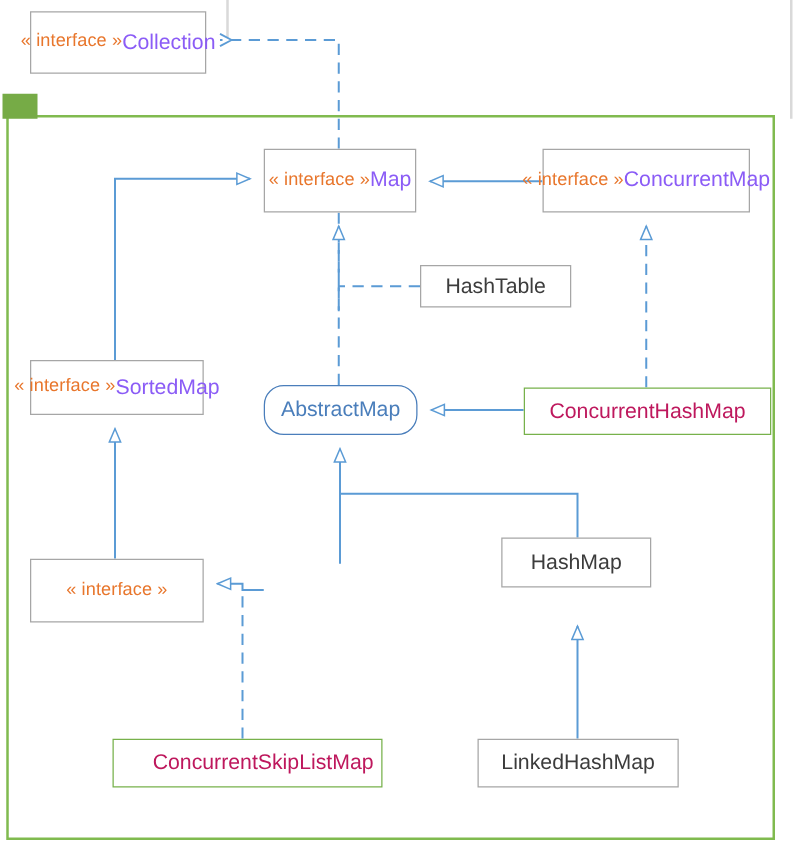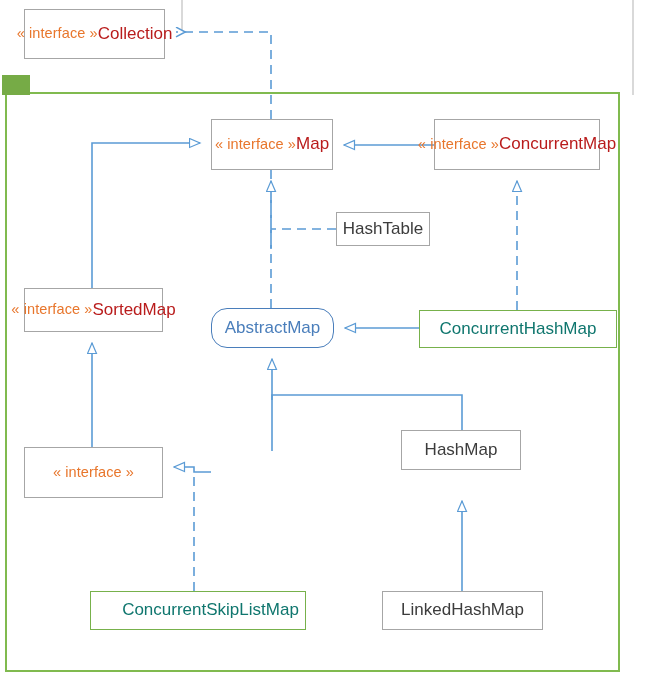--- a/index.html
+++ b/index.html
@@ -8,26 +8,26 @@
   #canvas{position:absolute;left:0;top:0;width:648px;height:677px;}
   svg.wires{position:absolute;left:0;top:0;width:648px;height:677px;pointer-events:none;}
 
   .node{position:absolute;box-sizing:border-box;display:flex;flex-direction:row;
         align-items:center;justify-content:center;background:#ffffff;
         border:1px solid #a6a6a6;line-height:1.08;z-index:5;}
   .node .stereo{font-size:14.5px;letter-spacing:.1px;white-space:nowrap;}
   .node .nm{font-size:17px;white-space:nowrap;}
   .iface{color:#e8762c;}
   .iface .stereo{color:#e8762c;}
-  .iface .nm{color:#b91c1c;}
+  .iface .nm{color:#8b5cf6;}
   .plain .nm{color:#3c3c3c;font-size:17px;}
   .abstract{border-color:#4a7ebb;}
   .abstract .nm{color:#4a7ebb;}
   .green{border-color:#77b14b;}
-  .green .nm{color:#0f766e;}
+  .green .nm{color:#be185d;}
 
   .greenframe{position:absolute;left:5px;top:92px;width:615px;height:580px;
               border:2px solid #80ba4f;box-sizing:border-box;background:transparent;z-index:1;}
   .greentab{position:absolute;left:2px;top:75px;width:28px;height:20px;
             background:#76ab46;z-index:2;}
   .vrule{position:absolute;background:#d9d9d9;z-index:0;}
 </style>
 </head>
 <body>
 
@@ -86,21 +86,21 @@
   <div class="node iface" style="left:211px;top:119px;width:122px;height:51px;">
     <div class="stereo">« interface »</div>
     <div class="nm">Map</div>
   </div>
 
   <div class="node iface" style="left:434px;top:119px;width:166px;height:51px;">
     <div class="stereo">« interface »</div>
     <div class="nm">ConcurrentMap</div>
   </div>
 
-  <div class="node plain" style="left:336px;top:212px;width:94px;height:34px;">
+  <div class="node plain" style="left:336px;top:212px;width:121px;height:34px;">
     <div class="nm">HashTable</div>
   </div>
 
   <div class="node iface" style="left:24px;top:288px;width:139px;height:44px;">
     <div class="stereo">« interface »</div>
     <div class="nm">SortedMap</div>
   </div>
 
   <div class="node abstract" style="left:211px;top:308px;width:123px;height:40px;border-radius:16px;">
     <div class="nm">AbstractMap</div>

